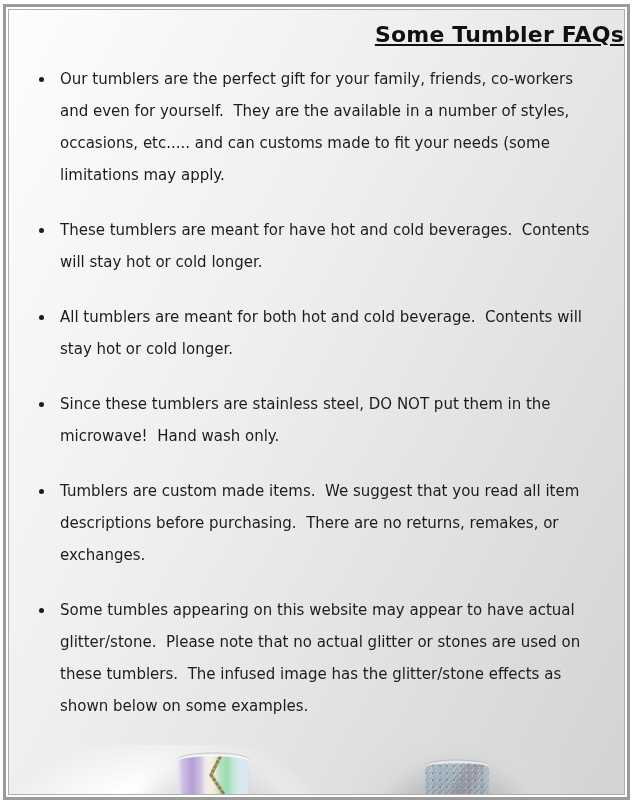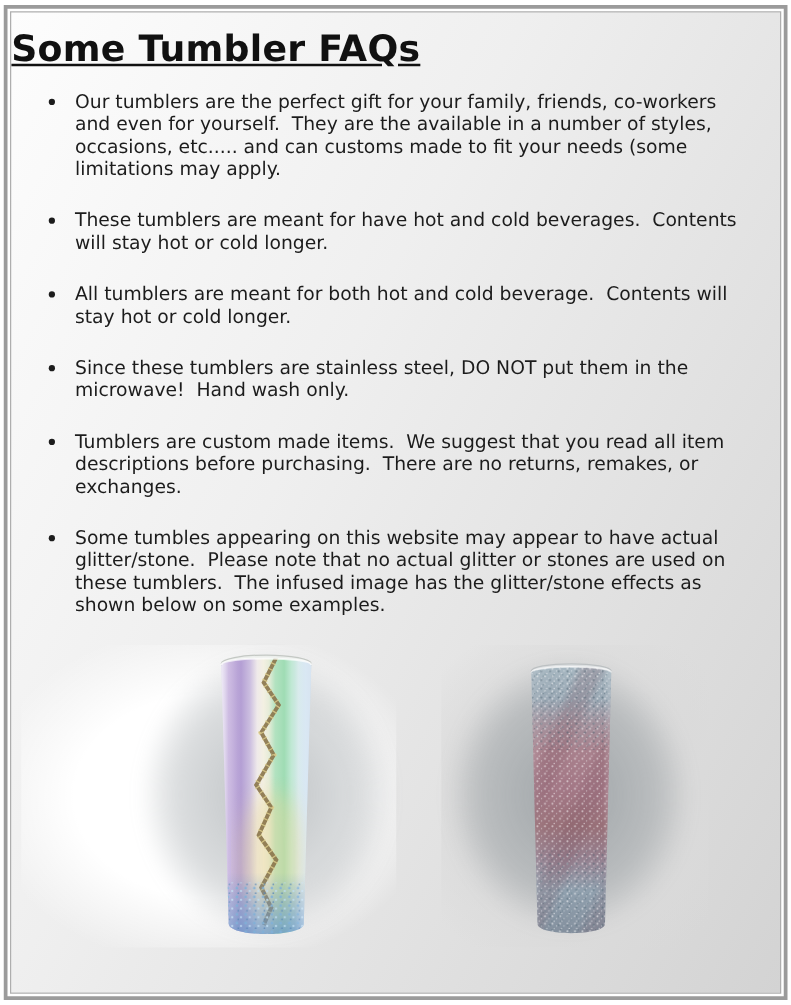--- a/index.html
+++ b/index.html
@@ -26,37 +26,37 @@
   .inner {
     width: 100%;
     height: 100%;
     box-sizing: border-box;
     border: 1px solid #aeaeae;
     background: linear-gradient(118deg, #fdfdfd 0%, #efefef 40%, #d3d3d3 100%);
     overflow: hidden;
   }
   .title {
     margin-top: 12px;
-    text-align: left;
-    font-size: 29px;
+    text-align: right;
+    font-size: 22px;
     font-weight: bold;
     text-decoration: underline;
     color: #111111;
     letter-spacing: 0.2px;
   }
   ul.faqs {
     margin: 16px 0 0 0;
     padding: 0 26px 0 46px;
     list-style: disc outside;
   }
   ul.faqs li {
     margin-bottom: 23px;
     padding-left: 5px;
     font-size: 15px;
-    line-height: 18px;
+    line-height: 32px;
     color: #1c1c1c;
     white-space: pre-wrap;
   }
   .images-row {
     position: relative;
     display: flex;
     margin-top: 2px;
     height: 242px;
   }
   .photo {

